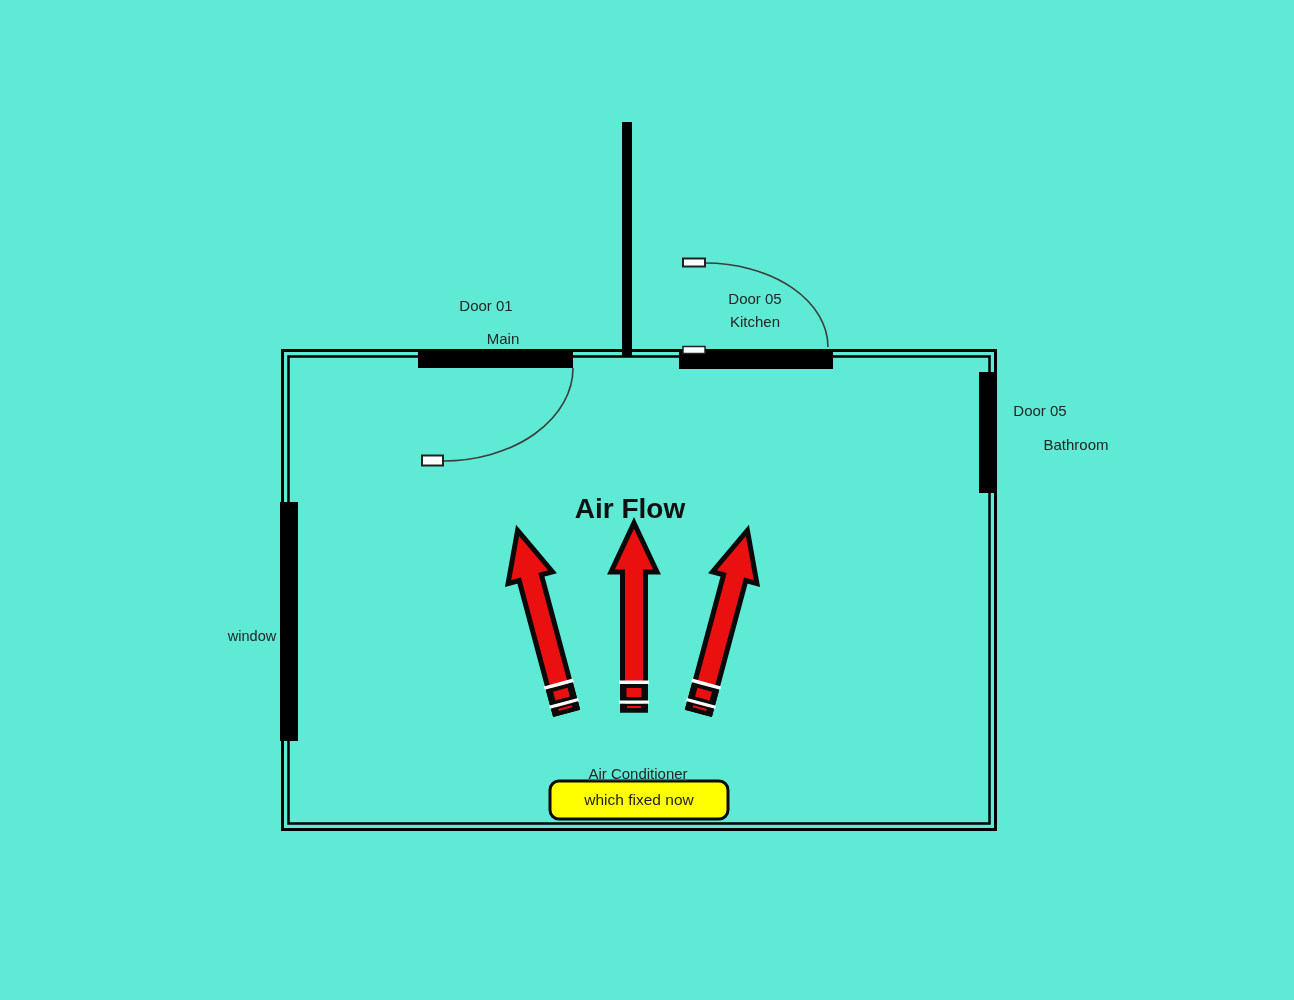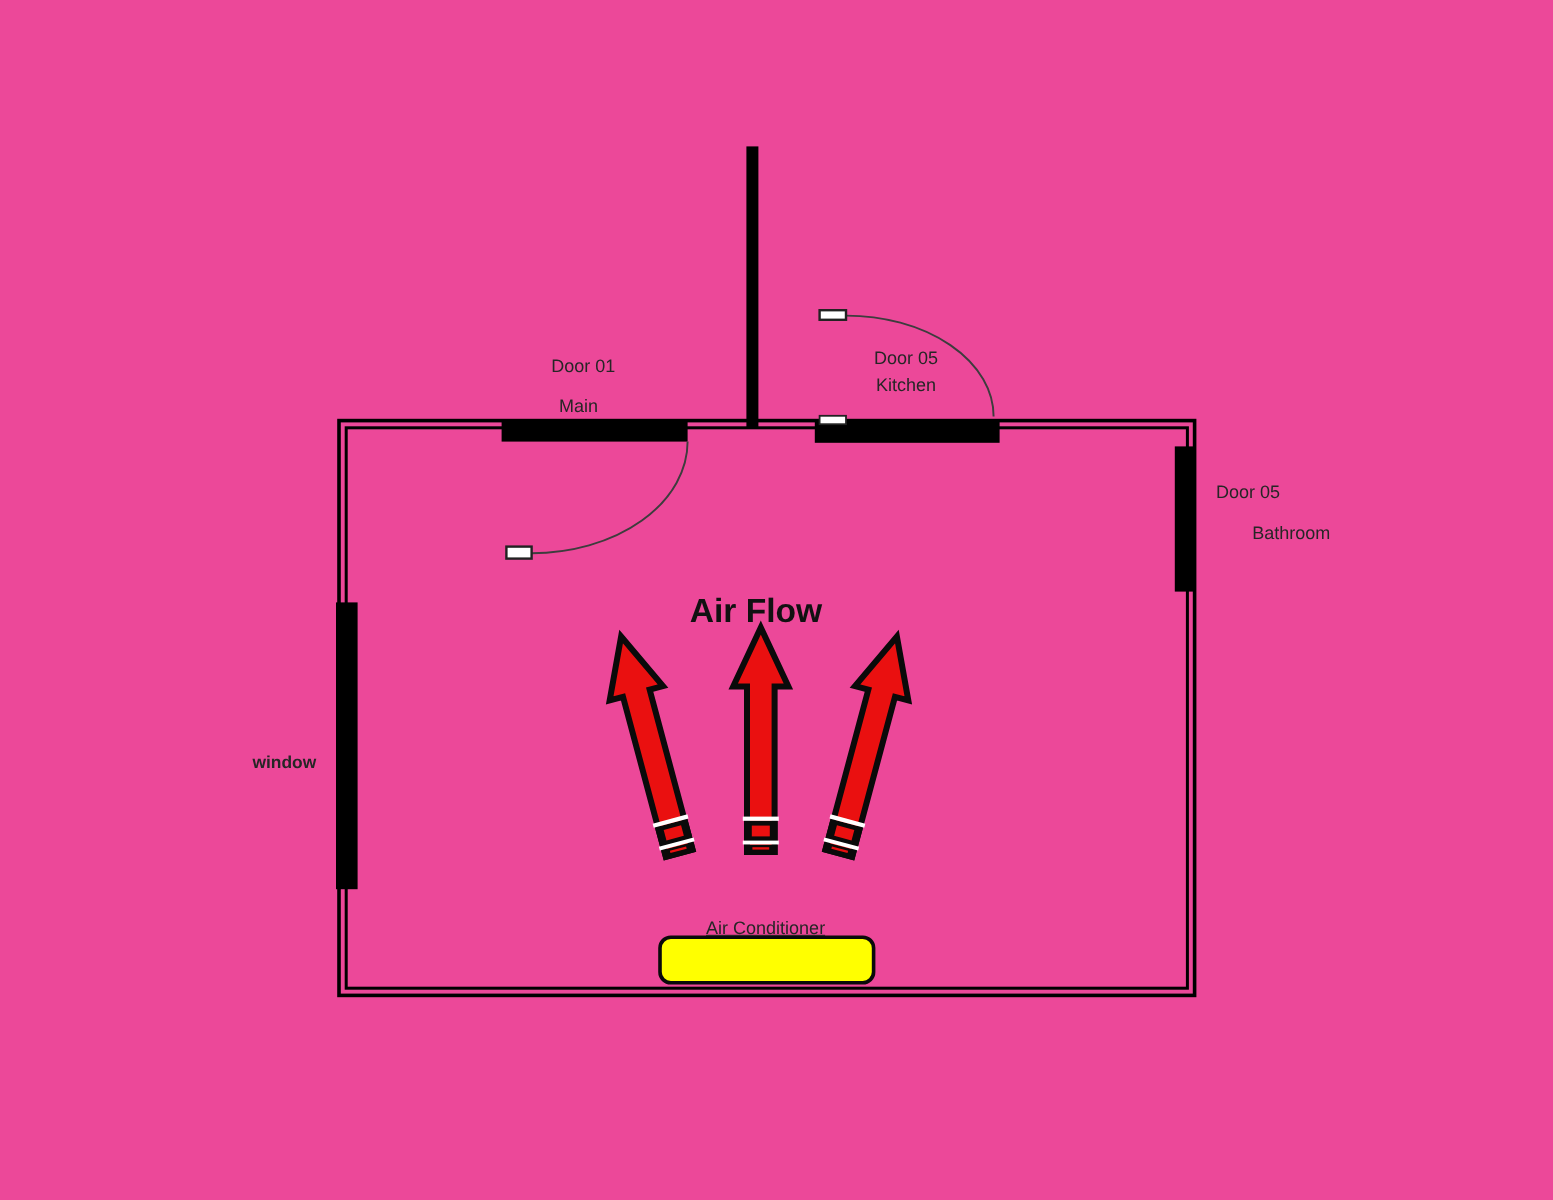--- a/index.html
+++ b/index.html
@@ -1,20 +1,20 @@
 <!DOCTYPE html>
 <html><head>
 <meta charset="utf-8">
 <style>
   html, body { margin: 0; padding: 0; background: #ffffff; }
   #canvas {
     position: relative;
     width: 1294px;
     height: 1000px;
-    background: #ec4899;
+    background: #5eead4;
     font-family: "Liberation Sans", sans-serif;
     overflow: hidden;
   }
   #plan-svg { position: absolute; left: 0; top: 0; }
   .lbl {
     position: absolute;
     transform: translateX(-50%);
     font-size: 15px;
     color: #262626;
     white-space: nowrap;
@@ -78,28 +78,29 @@
     <rect x="280" y="502" width="18" height="239" fill="#000000"></rect>
 
     <use href="#airflow-arrow" transform="translate(566,711) rotate(-15)"></use>
     <use href="#airflow-arrow" transform="translate(634,710)"></use>
     <use href="#airflow-arrow" transform="translate(699,711) rotate(15)"></use>
 
     <rect x="550" y="781" width="178" height="38" rx="9" ry="9" stroke-width="3" stroke="#0a0a0a" fill="#ffff00"></rect>
   </svg>
 
   <div class="lbl" style="left:486px; top:298px;">Door 01</div>
-  <div class="lbl" style="left:482px; top:331px;text-align:right;">Main</div>
+  <div class="lbl" style="left:503px; top:331px;text-align:right;">Main</div>
 
   <div class="lbl" style="left:755px; top:291px;">Door 05</div>
   <div class="lbl" style="left:755px; top:314px;">Kitchen</div>
 
   <div class="lbl" style="left:1040px; top:403px;">Door 05</div>
   <div class="lbl" style="left:1076px; top:437px;">Bathroom</div>
 
-  <div class="lbl lbl-small" style="left:237px; top:629px;font-weight:bold;">window</div>
+  <div class="lbl lbl-small" style="left:252px; top:629px;">window</div>
 
   <div class="lbl lbl-title" style="left:630px; top:495px;">Air Flow</div>
 
   <div class="lbl" style="left:638px; top:766px;text-decoration:underline;">Air Conditioner</div>
 
+  <div id="highlight-label">which fixed now</div>
 
 </div>
 
 </body></html>

